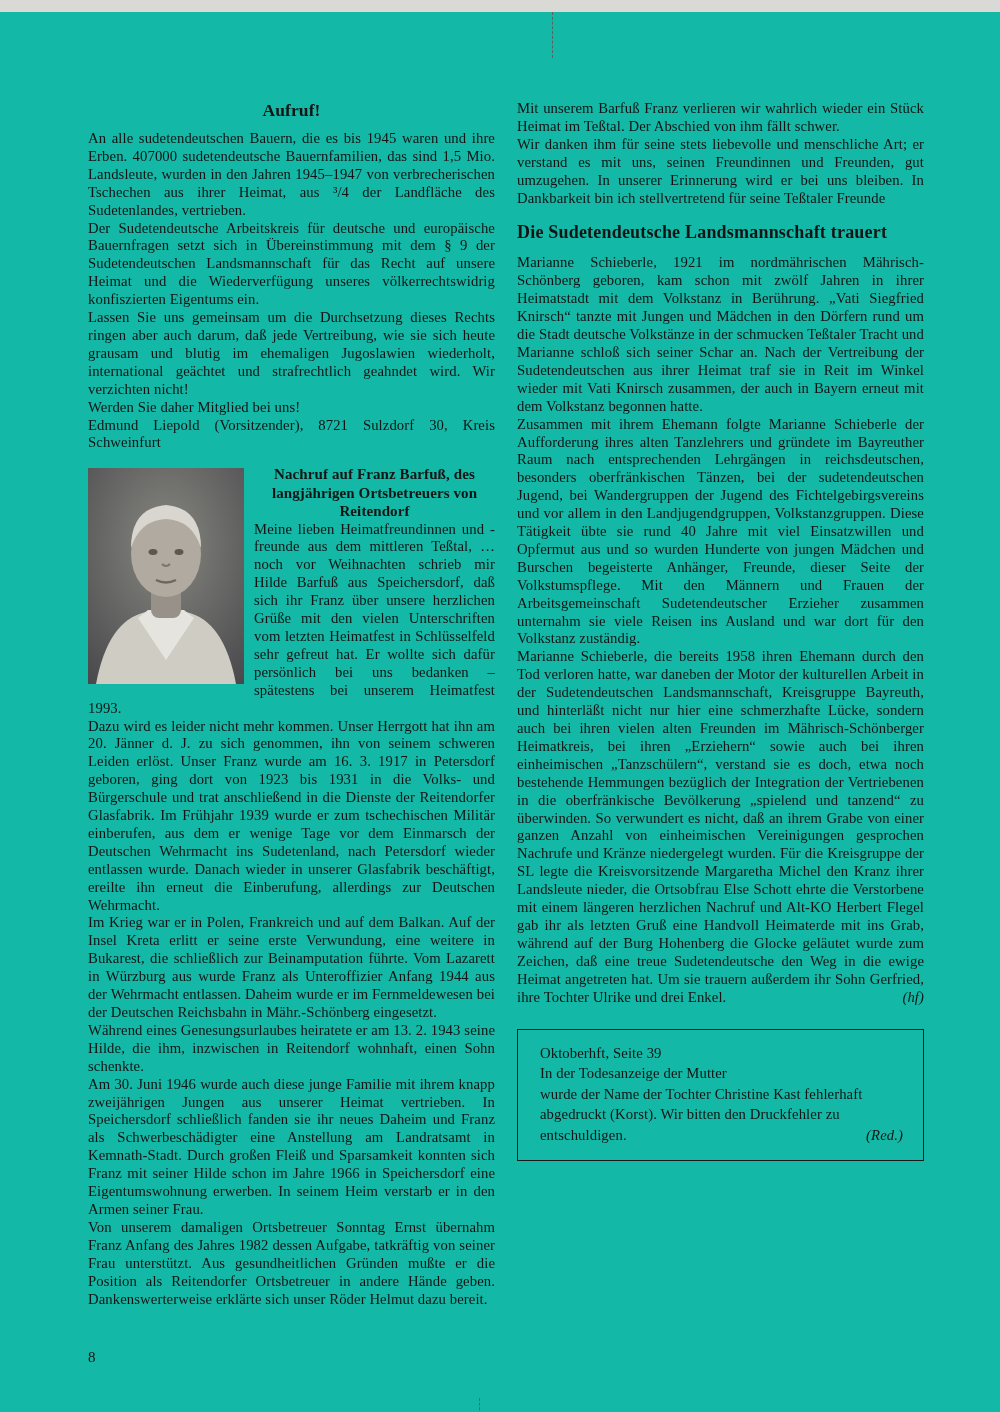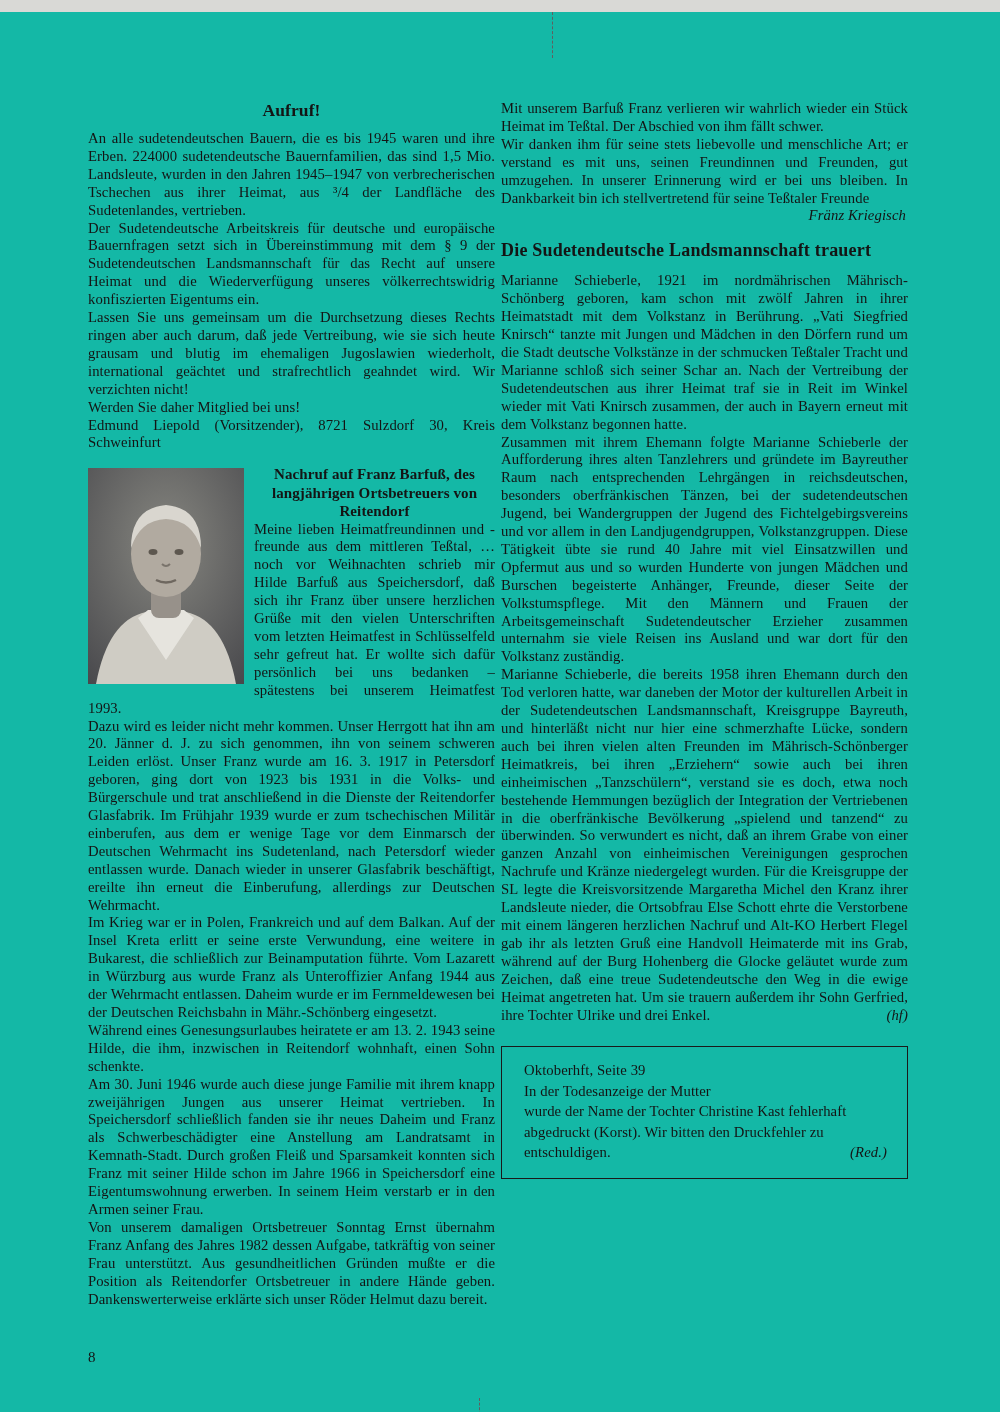--- a/index.html
+++ b/index.html
@@ -9,21 +9,21 @@
     font-family:"Liberation Serif","DejaVu Serif",serif;
     overflow:hidden;
   }
   .col{
     position:absolute;top:88px;width:407px;
     font-size:14.7px;line-height:17.9px;text-align:justify;
     letter-spacing:0.1px;
     hyphens:auto;-webkit-hyphens:auto;
   }
   .col-left{left:88px;}
-  .col-right{left:501px;}
+  .col-right{left:517px;}
   .col p{margin:0;}
   .aufruf-title{
     font-size:17.5px;font-weight:700;text-align:center;
     margin:0 0 9px 0;line-height:21px;
   }
   .nachruf{margin-top:13px;overflow:hidden;}
   .photo{
     float:left;width:156px;height:216px;margin:3px 10px 2px 0;
     background:#5a5a5a;
   }
@@ -58,21 +58,21 @@
 
 <div class="page">
 
   <div class="mark mark-top"></div>
   <div class="mark mark-bottom"></div>
 
   <div class="col col-left">
 
     <section>
       <h1 class="aufruf-title">Aufruf!</h1>
-      <p>An alle sudetendeutschen Bauern, die es bis 1945 waren und ihre Erben. 224000 sudetendeutsche Bauernfamilien, das sind 1,5 Mio. Landsleute, wurden in den Jahren 1945–1947 von verbrecherischen Tschechen aus ihrer Heimat, aus ³/4 der Landfläche des Sudetenlandes, vertrieben.</p>
+      <p>An alle sudetendeutschen Bauern, die es bis 1945 waren und ihre Erben. 407000 sudetendeutsche Bauernfamilien, das sind 1,5 Mio. Landsleute, wurden in den Jahren 1945–1947 von verbrecherischen Tschechen aus ihrer Heimat, aus ³/4 der Landfläche des Sudetenlandes, vertrieben.</p>
       <p>Der Sudetendeutsche Arbeitskreis für deutsche und europäische Bauernfragen setzt sich in Übereinstimmung mit dem § 9 der Sudetendeutschen Landsmannschaft für das Recht auf unsere Heimat und die Wiederverfügung unseres völkerrechtswidrig konfiszierten Eigentums ein.</p>
       <p>Lassen Sie uns gemeinsam um die Durchsetzung dieses Rechts ringen aber auch darum, daß jede Vertreibung, wie sie sich heute grausam und blutig im ehemaligen Jugoslawien wiederholt, international geächtet und strafrechtlich geahndet wird. Wir verzichten nicht!</p>
       <p>Werden Sie daher Mitglied bei uns!</p>
       <p>Edmund Liepold (Vorsitzender), 8721 Sulzdorf 30, Kreis Schweinfurt</p>
     </section>
 
     <section class="nachruf">
       <div class="photo">
         <svg width="156" height="216" viewBox="0 0 156 216" aria-hidden="true">
           <defs>
@@ -102,21 +102,20 @@
       <p>Von unserem damaligen Ortsbetreuer Sonntag Ernst übernahm Franz Anfang des Jahres 1982 dessen Aufgabe, tatkräftig von seiner Frau unterstützt. Aus gesundheitlichen Gründen mußte er die Position als Reitendorfer Ortsbetreuer in andere Hände geben. Dankenswerterweise erklärte sich unser Röder Helmut dazu bereit.</p>
     </section>
 
   </div>
 
   <div class="col col-right">
 
     <section>
       <p>Mit unserem Barfuß Franz verlieren wir wahrlich wieder ein Stück Heimat im Teßtal. Der Abschied von ihm fällt schwer.</p>
       <p>Wir danken ihm für seine stets liebevolle und menschliche Art; er verstand es mit uns, seinen Freundinnen und Freunden, gut umzugehen. In unserer Erinnerung wird er bei uns bleiben. In Dankbarkeit bin ich stellvertretend für seine Teßtaler Freunde</p>
-      <p class="sig">Fränz Kriegisch</p>
     </section>
 
     <section>
       <h2 class="trauer-title">Die Sudetendeutsche Landsmannschaft trauert</h2>
       <p>Marianne Schieberle, 1921 im nordmährischen Mährisch-Schönberg geboren, kam schon mit zwölf Jahren in ihrer Heimatstadt mit dem Volkstanz in Berührung. „Vati Siegfried Knirsch“ tanzte mit Jungen und Mädchen in den Dörfern rund um die Stadt deutsche Volkstänze in der schmucken Teßtaler Tracht und Marianne schloß sich seiner Schar an. Nach der Vertreibung der Sudetendeutschen aus ihrer Heimat traf sie in Reit im Winkel wieder mit Vati Knirsch zusammen, der auch in Bayern erneut mit dem Volkstanz begonnen hatte.</p>
       <p>Zusammen mit ihrem Ehemann folgte Marianne Schieberle der Aufforderung ihres alten Tanzlehrers und gründete im Bayreuther Raum nach entsprechenden Lehrgängen in reichsdeutschen, besonders oberfränkischen Tänzen, bei der sudetendeutschen Jugend, bei Wandergruppen der Jugend des Fichtelgebirgsvereins und vor allem in den Landjugendgruppen, Volkstanzgruppen. Diese Tätigkeit übte sie rund 40 Jahre mit viel Einsatzwillen und Opfermut aus und so wurden Hunderte von jungen Mädchen und Burschen begeisterte Anhänger, Freunde, dieser Seite der Volkstumspflege. Mit den Männern und Frauen der Arbeitsgemeinschaft Sudetendeutscher Erzieher zusammen unternahm sie viele Reisen ins Ausland und war dort für den Volkstanz zuständig.</p>
       <p><span>Marianne Schieberle, die bereits 1958 ihren Ehemann durch den Tod verloren hatte, war daneben der Motor der kulturellen Arbeit in der Sudetendeutschen Landsmannschaft, Kreisgruppe Bayreuth, und hinterläßt nicht nur hier eine schmerzhafte Lücke, sondern auch bei ihren vielen alten Freunden im Mährisch-Schönberger Heimatkreis, bei ihren „Erziehern“ sowie auch bei ihren einheimischen „Tanzschülern“, verstand sie es doch, etwa noch bestehende Hemmungen bezüglich der Integration der Vertriebenen in die oberfränkische Bevölkerung „spielend und tanzend“ zu überwinden. So verwundert es nicht, daß an ihrem Grabe von einer ganzen Anzahl von einheimischen Vereinigungen gesprochen Nachrufe und Kränze niedergelegt wurden. Für die Kreisgruppe der SL legte die Kreisvorsitzende Margaretha Michel den Kranz ihrer Landsleute nieder, die Ortsobfrau Else Schott ehrte die Verstorbene mit einem längeren herzlichen Nachruf und Alt-KO Herbert Flegel gab ihr als letzten Gruß eine Handvoll Heimaterde mit ins Grab, während auf der Burg Hohenberg die Glocke geläutet wurde zum Zeichen, daß eine treue Sudetendeutsche den Weg in die ewige Heimat angetreten hat. Um sie trauern außerdem ihr Sohn Gerfried, ihre Tochter Ulrike und drei Enkel.</span> <span class="attr">(hf)</span></p>
     </section>
 
     <div class="box">

